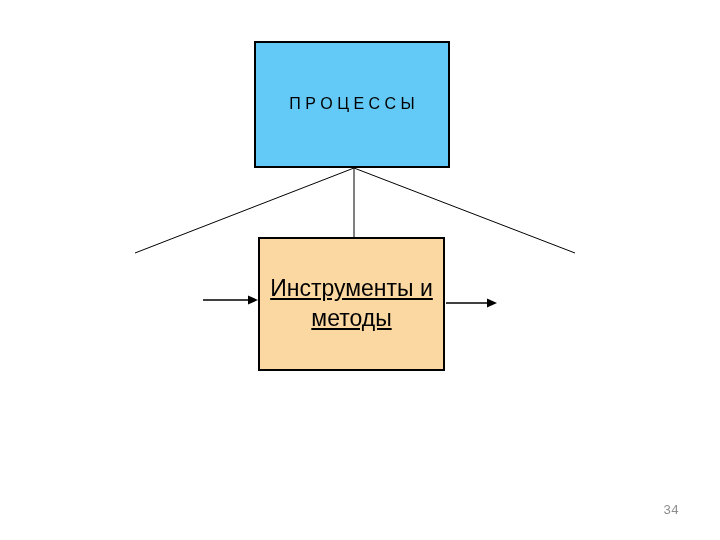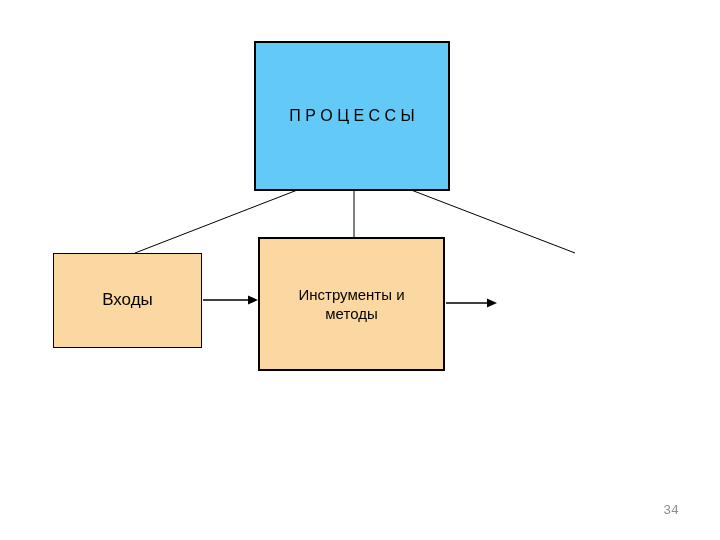--- a/index.html
+++ b/index.html
@@ -37,39 +37,40 @@
     color: #000000;
   }
   .box .label {
     white-space: pre-line;
     line-height: 1.3;
   }
   #process-box {
     left: 254px;
     top: 41px;
     width: 196px;
-    height: 150px;
+    height: 127px;
     border: 2px solid #000000;
     font-size: 16px;
   }
   #node-inputs {
     left: 53px;
     top: 253px;
     width: 149px;
     height: 95px;
     border: 1px solid #000000;
     font-size: 17px;
   }
   #node-tools {
     left: 258px;
     top: 237px;
     width: 187px;
     height: 134px;
     border: 2px solid #000000;
-    font-size: 15px;
+    font-size: 23px;
+    text-decoration: underline;
   }
   #node-outputs {
     left: 497px;
     top: 253px;
     width: 146px;
     height: 95px;
     border: 1px solid #000000;
     font-size: 17px;
   }
   .page-number {
@@ -98,23 +99,20 @@
     <g>
       <line x1="446" y1="303" x2="490" y2="303" stroke="#000000" stroke-width="1.5"></line>
       <polygon points="497,303 487,298.5 487,307.5" fill="#000000"></polygon>
     </g>
   </svg>
 
   <div class="box" id="process-box" style="background-color: rgb(99, 201, 247);">
     <span class="label">П Р О Ц Е С С Ы</span>
   </div>
 
-  <div class="box" id="node-inputs" style="background-color: rgb(251, 216, 161);">
-    <span class="label">Входы</span>
-  </div>
 
   <div class="box" id="node-tools" style="background-color: rgb(251, 216, 161);">
     <span class="label">Инструменты и
 методы</span>
   </div>
 
 
   <div class="page-number" style="color: rgb(140, 140, 140); font-family: Liberation Mono, monospace;">34</div>
 
 </div>

